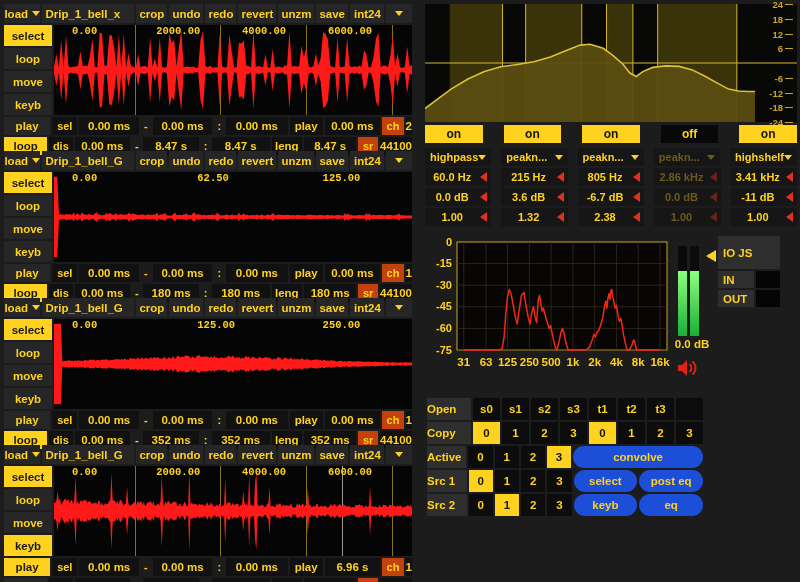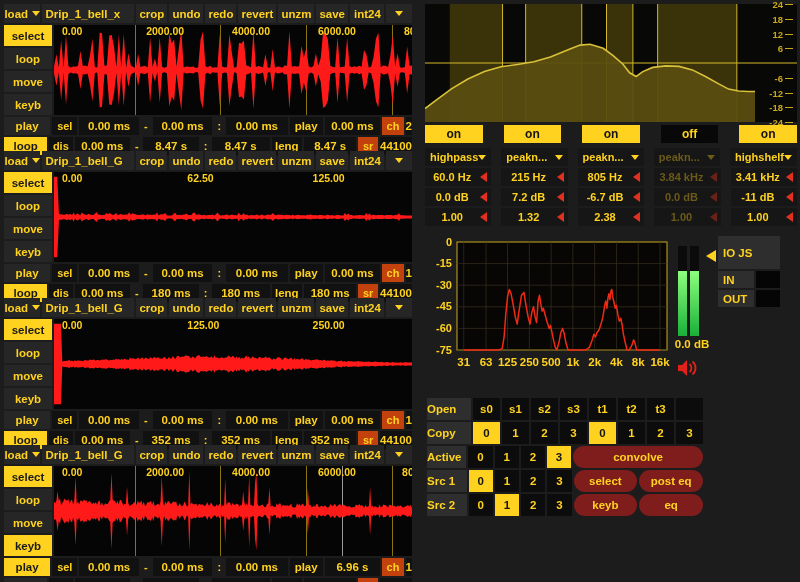--- a/index.html
+++ b/index.html
@@ -38,21 +38,21 @@
   
   .ebody { display: flex; margin-top: 2px; height: 90px; gap: 2px; }
   .sidebtns { width: 48px; display: flex; flex-direction: column; gap: 2px; }
   .sbtn {
     flex: 1; background: #262626; color: #ffd21f;
     font-size: 11.5px; font-weight: bold;
     display: flex; align-items: center; justify-content: center;
   }
   .sbtn.on { background: #ffd21f; color: #1a1a1a; }
   .wavewrap { flex: 1; position: relative; background: #050505; overflow: hidden; }
-  .ruler { position: absolute; left: 6px; top: 0; width: 100%; height: 14px; }
+  .ruler { position: absolute; left: 16px; top: 0; width: 100%; height: 14px; font-family: Liberation Mono, monospace; }
   .ruler .rl {
     position: absolute; top: 0px; color: #ffd21f;
     font-size: 10.5px; font-weight: bold; padding-left: 2px;
   }
   .gline { position: absolute; top: 0; bottom: 0; width: 1px; background: #8a7410; }
   .gline.grey { background: #9a9a9a; }
   .wsvg { position: absolute; left: 0; top: 0; width: 100%; height: 100%; }
 
   
   .einfo { margin-top: 2px; display: flex; flex-direction: column; gap: 2px; }
@@ -159,21 +159,21 @@
   
   .matrix { position: absolute; left: 427px; top: 398px; width: 276px;
             display: flex; flex-direction: column; gap: 2px; }
   .matrix .mrow { display: flex; gap: 2px; height: 22px; }
   .matrix .mlab { width: 44px; background: #2e2e2e; color: #ffd21f; font-size: 11.5px;
                   font-weight: bold; display: flex; align-items: center; }
   .matrix .mc { width: 27px; background: #0c0c0c; color: #ffd21f; font-size: 11.5px;
                 font-weight: bold; display: flex; align-items: center; justify-content: center; }
   .matrix .mc.sel { background: #ffd21f; color: #141414; }
   .matrix .mc.blank { background: #0c0c0c; }
-  .matrix .pill { background: #7f1d1d; color: #ffd21f; font-size: 11.5px; font-weight: bold;
+  .matrix .pill { background: #1d4ed8; color: #ffd21f; font-size: 11.5px; font-weight: bold;
                   display: flex; align-items: center; justify-content: center;
                   border-radius: 11px; }
   .matrix .pill.wide { width: 145px; }
   .matrix .pill.half { width: 71px; }
 </style>
 </head>
 <body>
 
 <div class="app">
 
@@ -535,35 +535,35 @@
           </div>
           <div class="c">
             <span>215 Hz</span>
             <span class="ltri"></span>
           </div>
           <div class="c">
             <span>805 Hz</span>
             <span class="ltri"></span>
           </div>
           <div class="c dim">
-            <span>3.84 kHz</span>
+            <span>2.86 kHz</span>
             <span class="ltri"></span>
           </div>
           <div class="c">
             <span>3.41 kHz</span>
             <span class="ltri"></span>
           </div>
         </div>
       <div class="row vals" id="eqrow-gain">
           <div class="c">
             <span>0.0 dB</span>
             <span class="ltri"></span>
           </div>
           <div class="c">
-            <span>7.2 dB</span>
+            <span>3.6 dB</span>
             <span class="ltri"></span>
           </div>
           <div class="c">
             <span>-6.7 dB</span>
             <span class="ltri"></span>
           </div>
           <div class="c dim">
             <span>0.0 dB</span>
             <span class="ltri"></span>
           </div>

